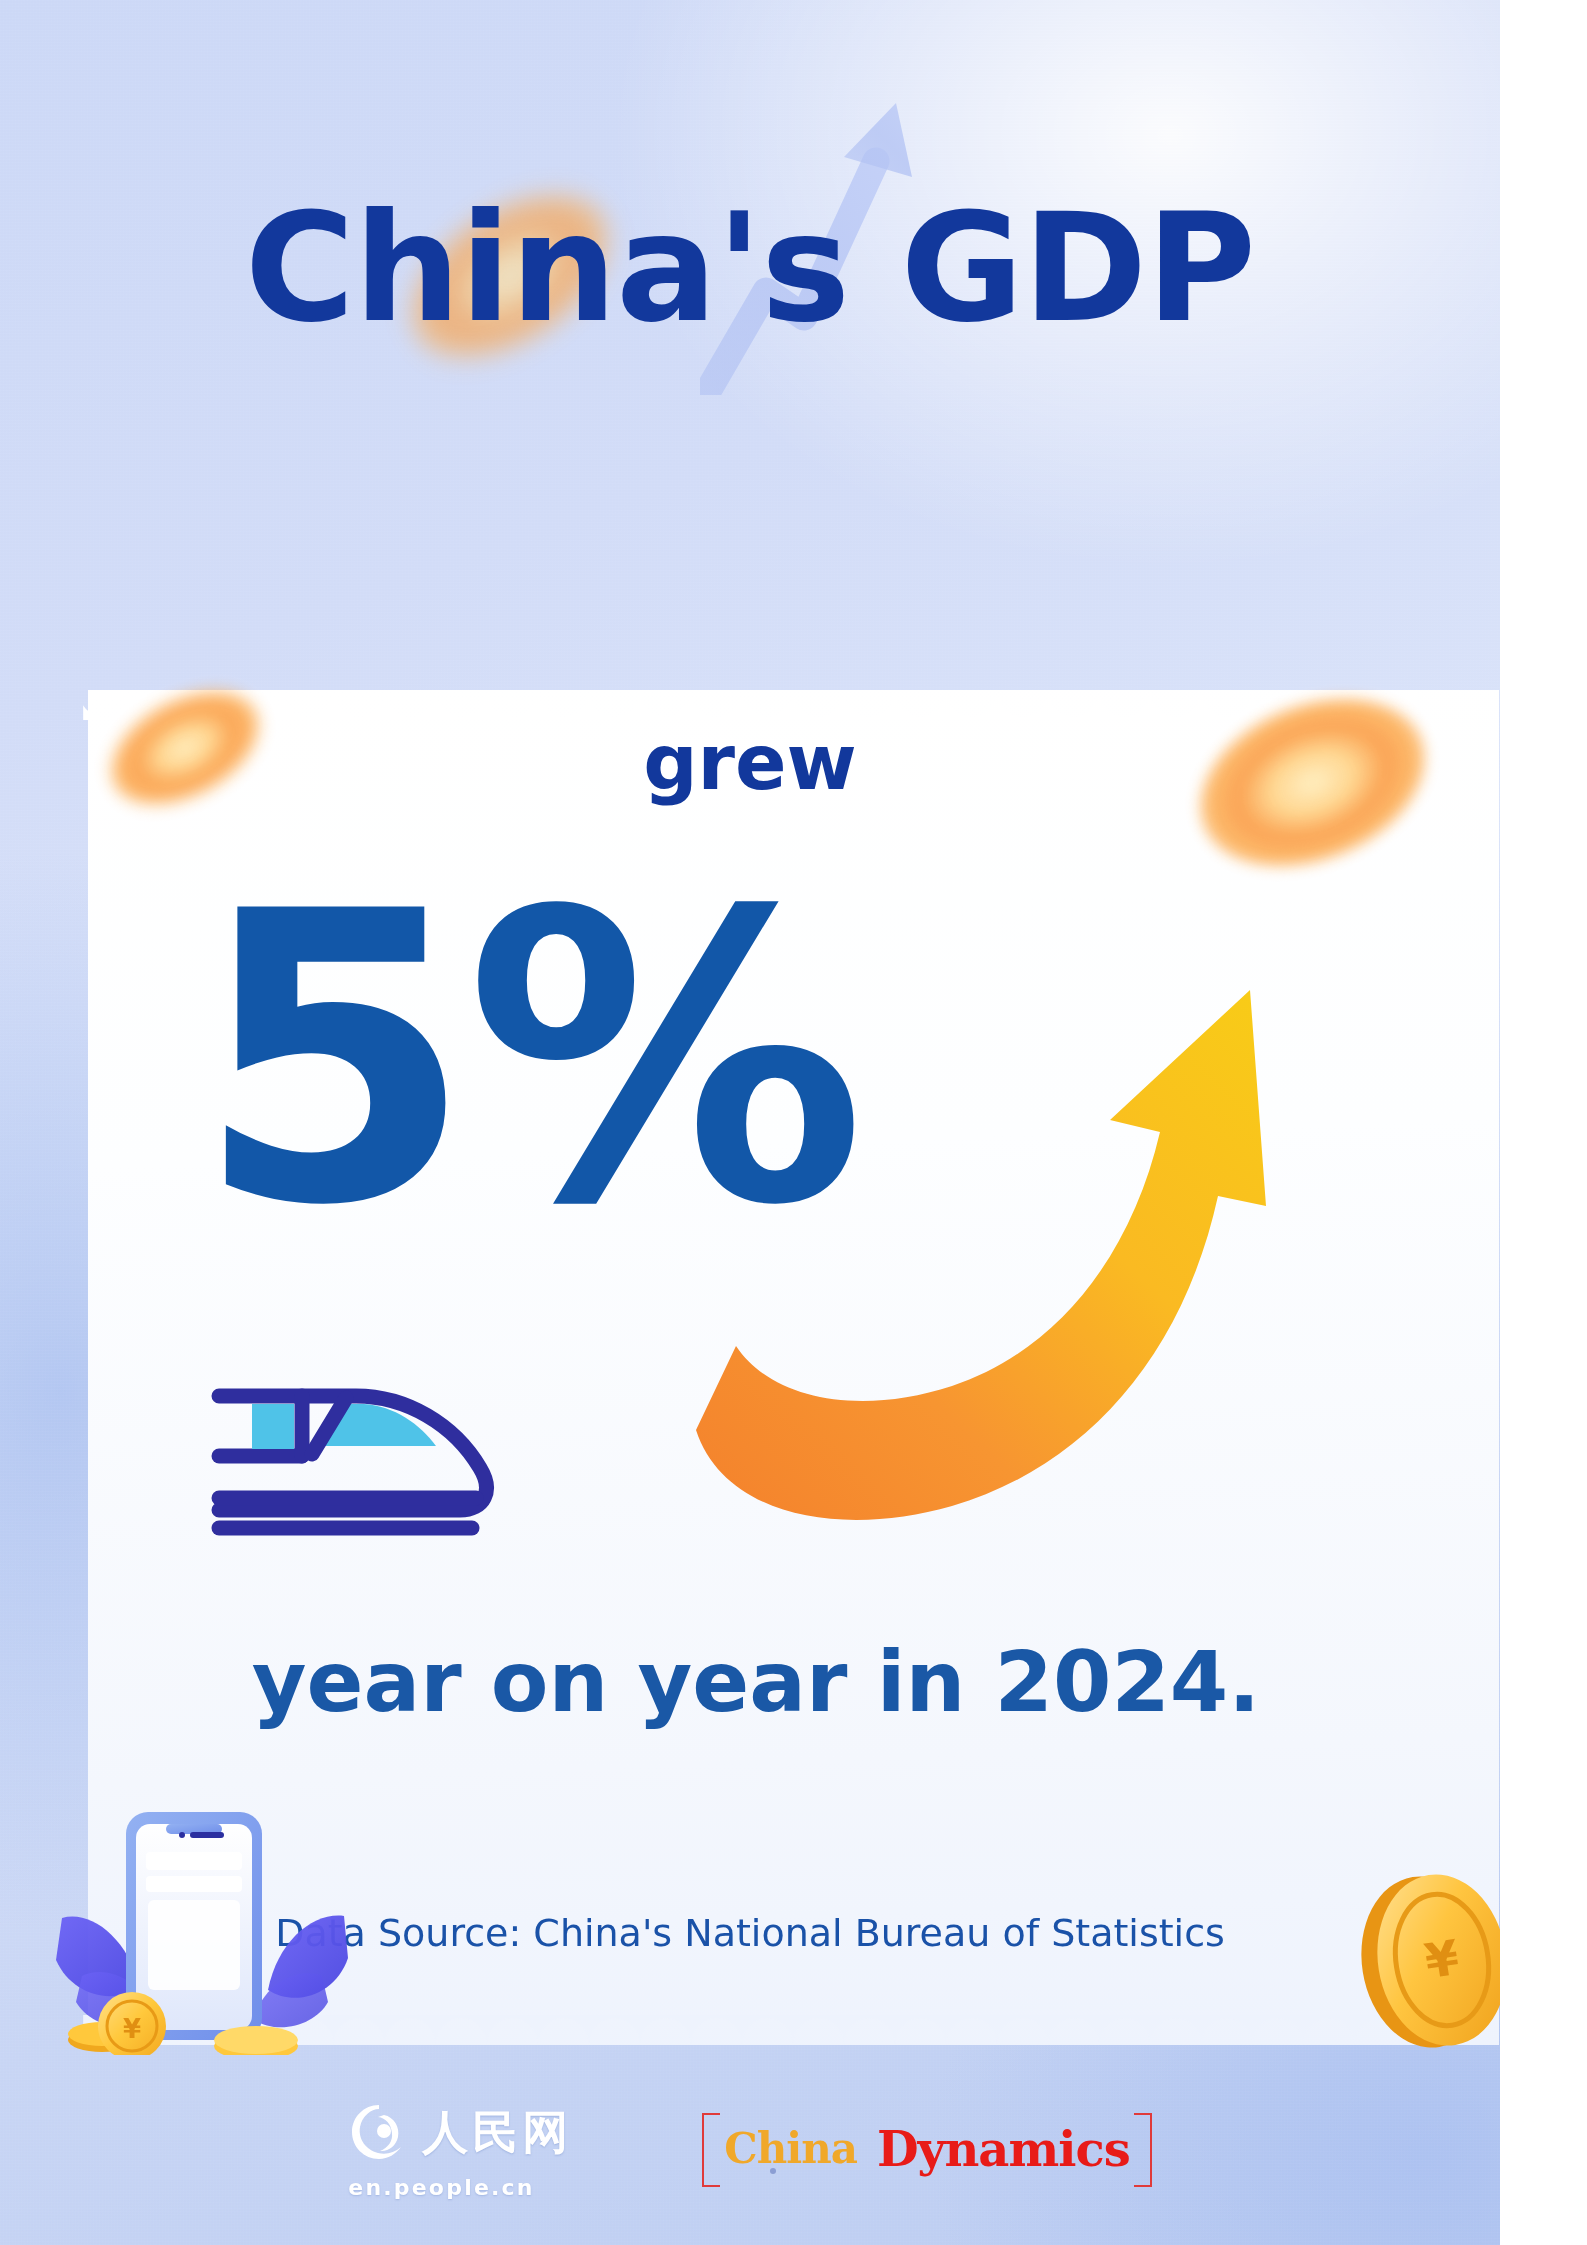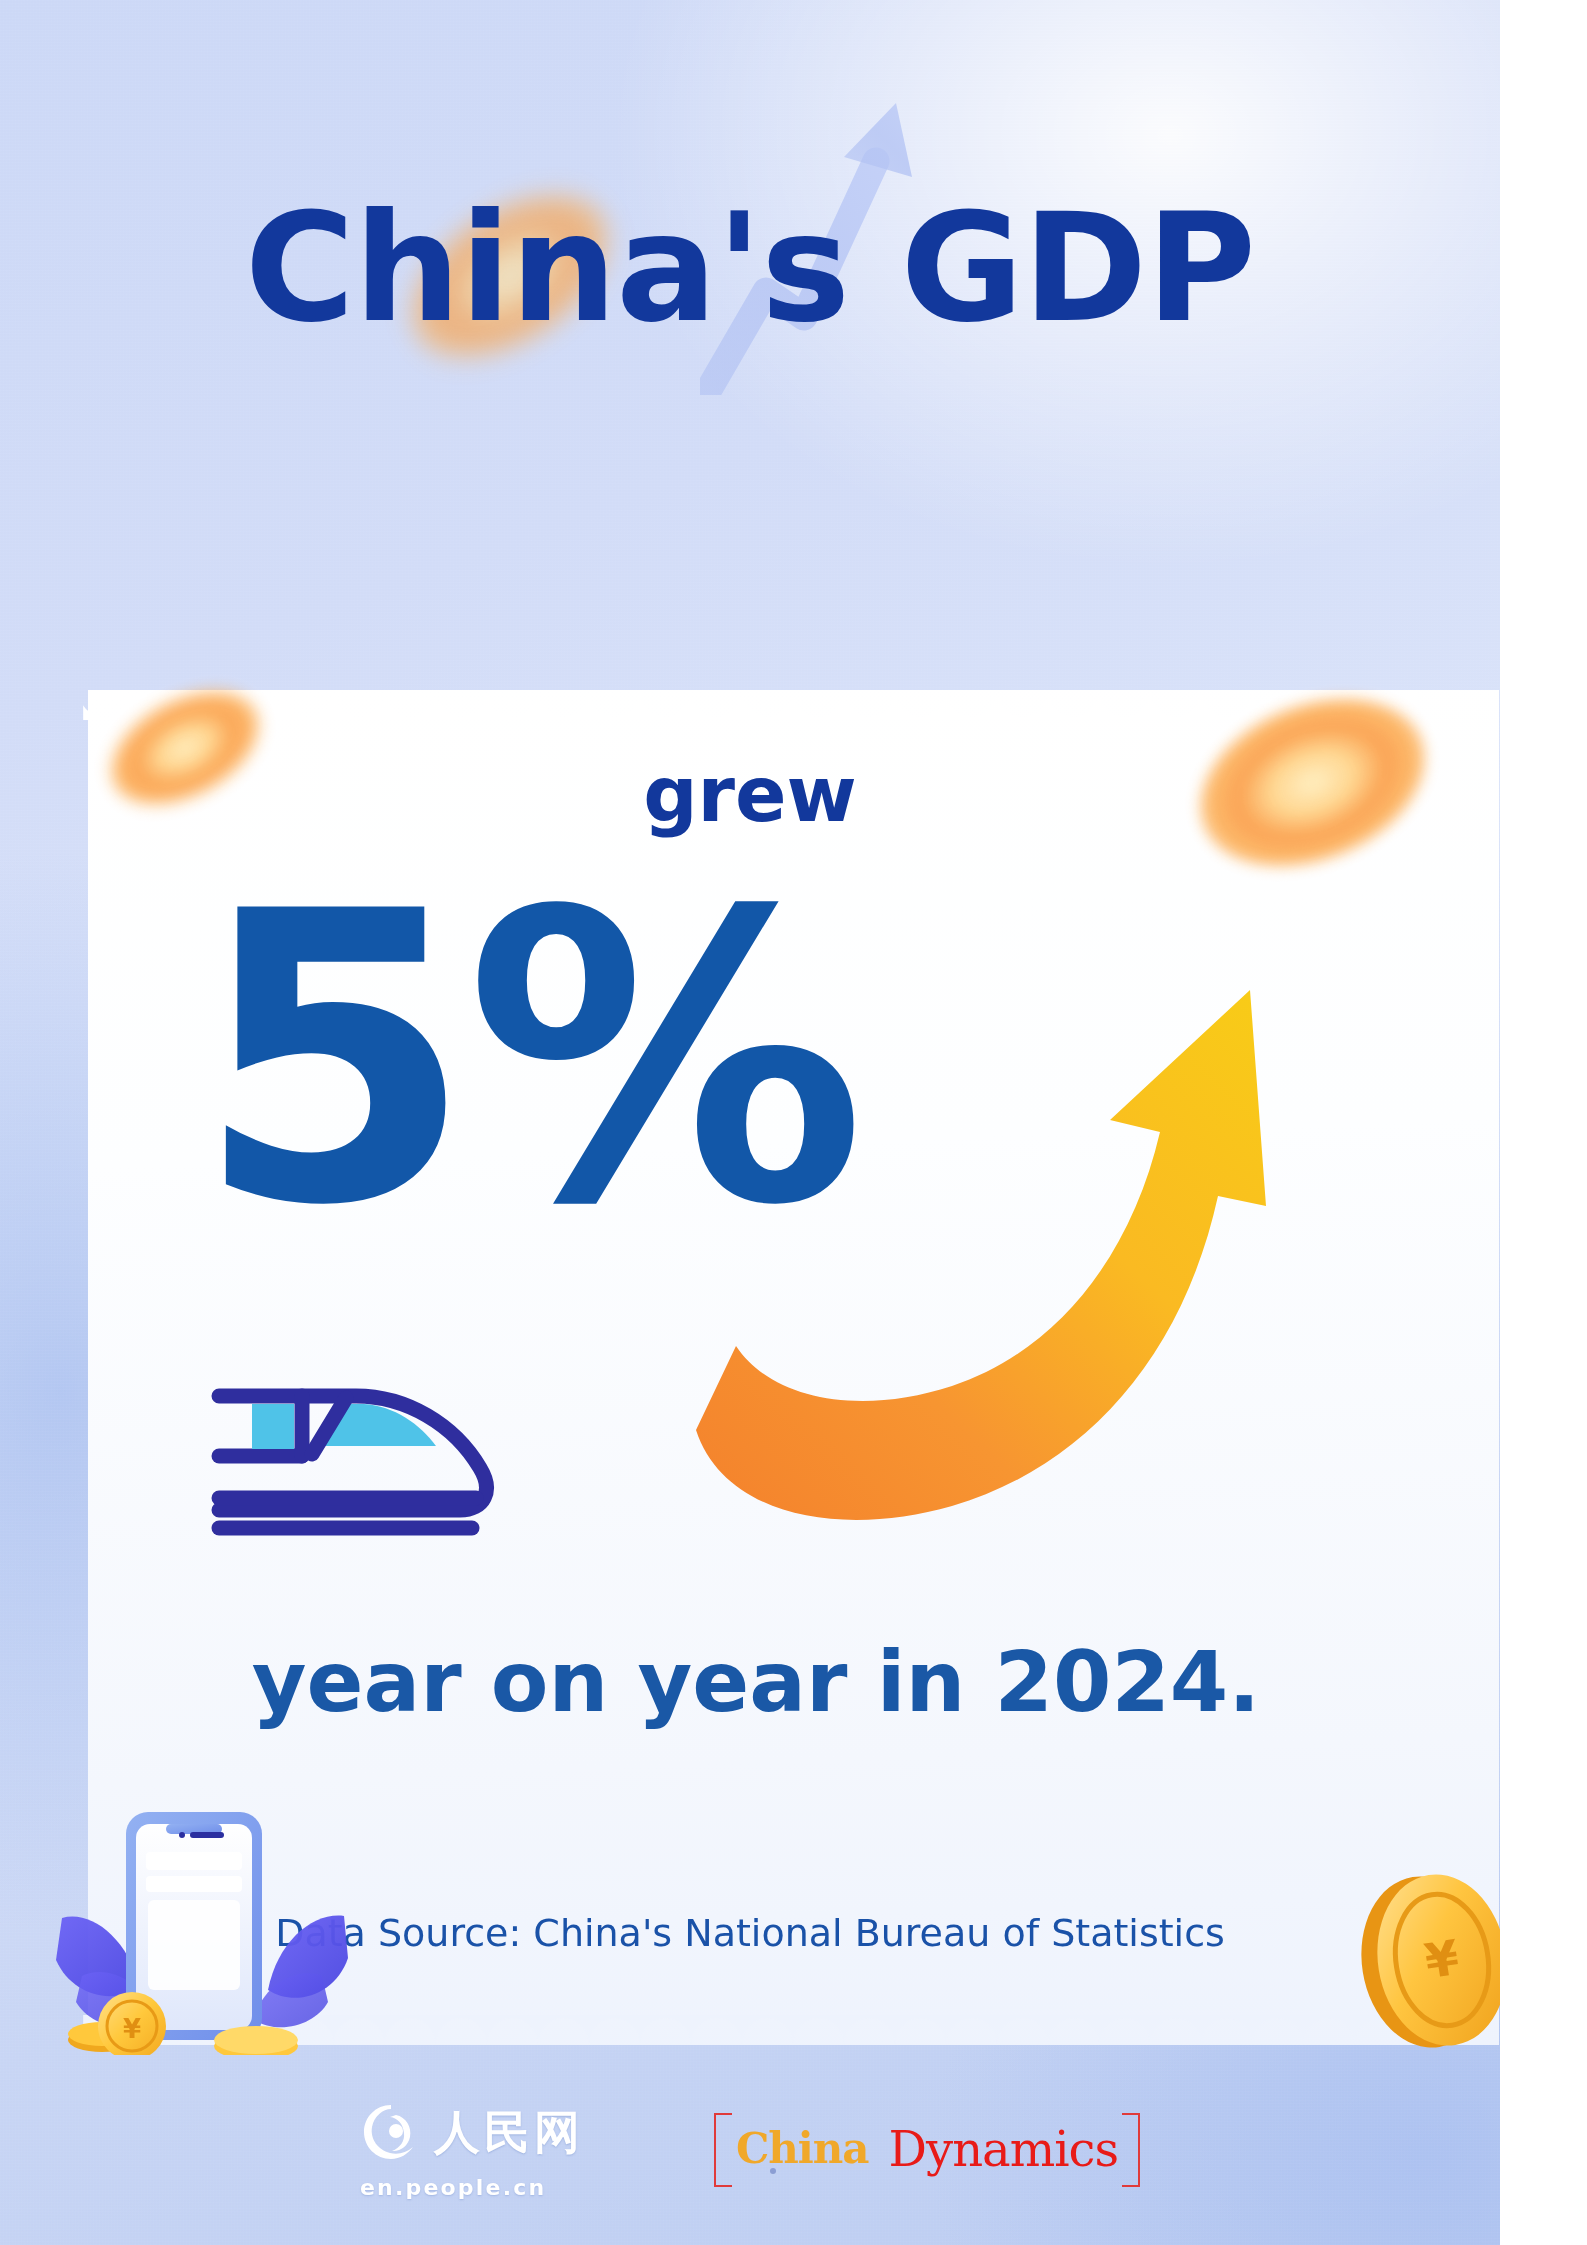--- a/index.html
+++ b/index.html
@@ -104,21 +104,21 @@
     height: 30px;
     z-index: 6;
   }
   .scallop.top { top: 690px; }
   .scallop.bottom { top: 2015px; }
 
   
   .grew {
     position: absolute;
     left: 0; right: 0;
-    top: 757px;
+    top: 725px;
     text-align: center;
     z-index: 8;
     color: #12389C;
     font-family: "DejaVu Sans", sans-serif;
     font-weight: 700;
     font-size: 76px;
     line-height: 1;
   }
 
   .bignum {
@@ -274,21 +274,21 @@
   .cd-china {
     font-family: "DejaVu Serif", serif;
     font-weight: 700;
     font-size: 42px;
     color: #F0A82A;
     line-height: 1;
     letter-spacing: -1px;
   }
   .cd-dyn {
     font-family: "DejaVu Serif", serif;
-    font-weight: 400;
+    font-weight: 700;
     font-size: 48px;
     color: #E81B18;
     line-height: 1;
     letter-spacing: -1px;
   }
   .cd-dot {
     position: absolute;
     left: 770px;
     top: 2168px;
     width: 6px; height: 6px;

